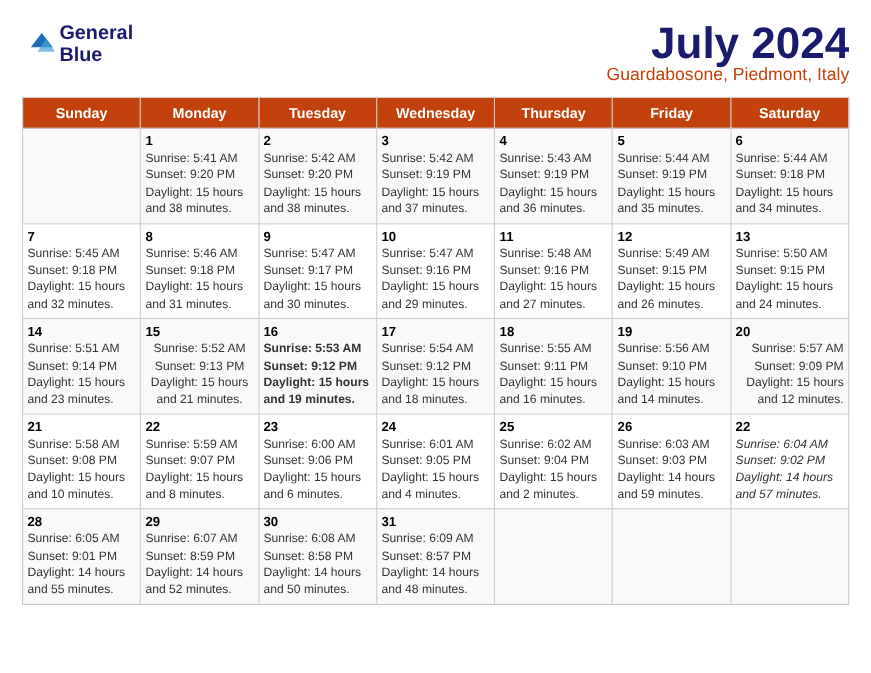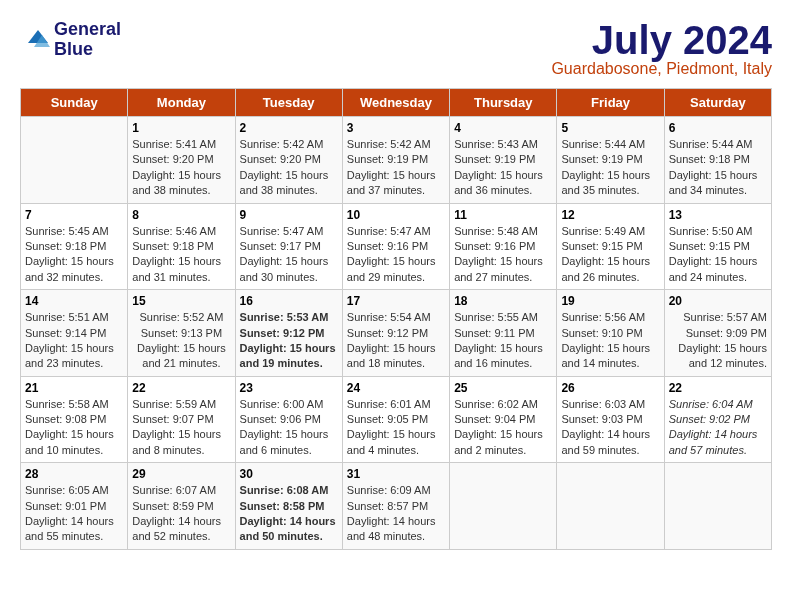--- a/index.html
+++ b/index.html
@@ -331,21 +331,21 @@
         </td>
         <td>
           <span class="day-num">29</span>
           <div class="day-info" style="white-space: pre-line;">Sunrise: 6:07 AM
 Sunset: 8:59 PM
 Daylight: 14 hours
 and 52 minutes.</div>
         </td>
         <td>
           <span class="day-num">30</span>
-          <div class="day-info" style="white-space: pre-line; font-weight: bold;">Sunrise: 6:08 AM
+          <div class="day-info" style="white-space: pre-line;">Sunrise: 6:08 AM
 Sunset: 8:58 PM
 Daylight: 14 hours
 and 50 minutes.</div>
         </td>
         <td>
           <span class="day-num">31</span>
           <div class="day-info" style="white-space: pre-line;">Sunrise: 6:09 AM
 Sunset: 8:57 PM
 Daylight: 14 hours
 and 48 minutes.</div>

